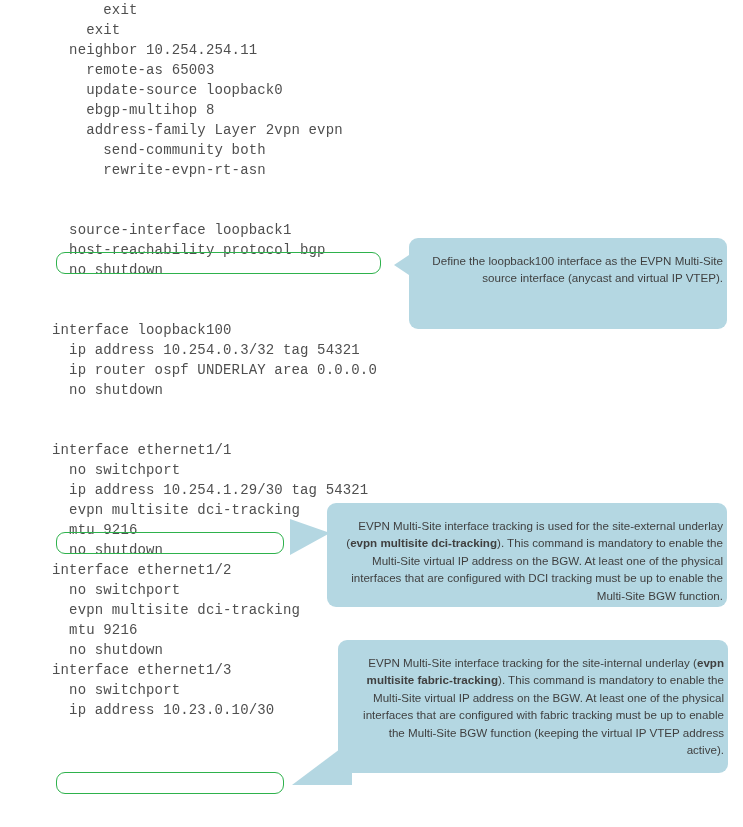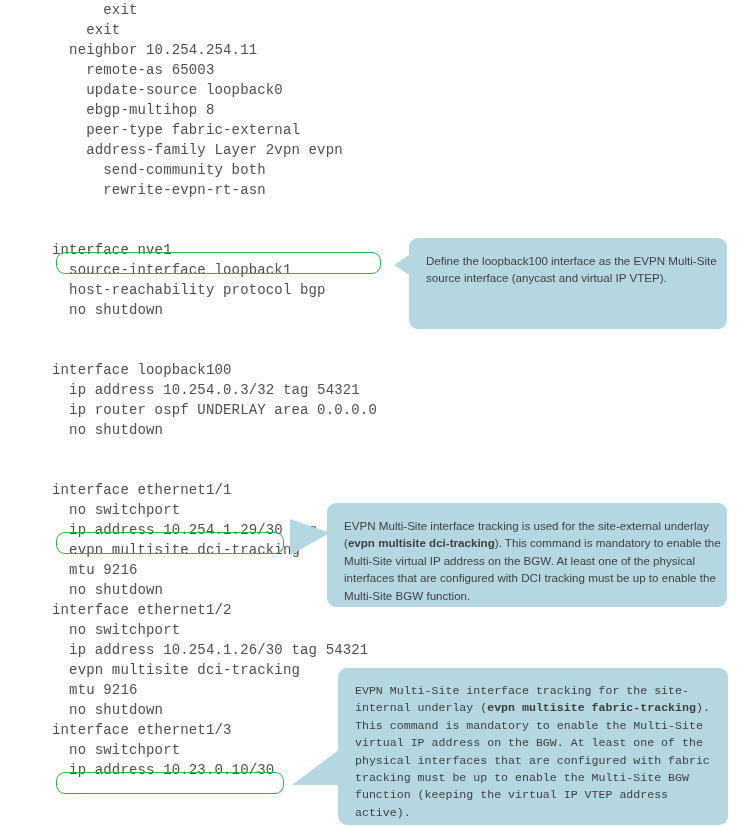--- a/index.html
+++ b/index.html
@@ -50,20 +50,21 @@
     border-radius: 9px;
     color: #3f3f3f;
     font-family: "Liberation Sans", sans-serif;
     font-size: 11.6px;
     line-height: 17.4px;
     box-sizing: border-box;
   }
   .callout .ctext {
     padding: 14px 4px 14px 17px;
     display: block;
+    text-align: right;
   }
   .callout b {
     font-weight: bold;
   }
   .tail {
     position: absolute;
     width: 0;
     height: 0;
     border-style: solid;
   }
@@ -71,47 +72,44 @@
 </head>
 <body>
 
 <div id="cli-block">
     <div class="cli-line">      exit</div>
     <div class="cli-line">    exit</div>
     <div class="cli-line">  neighbor 10.254.254.11</div>
     <div class="cli-line">    remote-as 65003</div>
     <div class="cli-line">    update-source loopback0</div>
     <div class="cli-line">    ebgp-multihop 8</div>
-    <div class="cli-line">    peer-type fabric-external</div>
     <div class="cli-line">    address-family Layer 2vpn evpn</div>
     <div class="cli-line">      send-community both</div>
     <div class="cli-line">      rewrite-evpn-rt-asn</div>
     <div class="cli-line blank"></div>
     <div class="cli-line blank"></div>
-    <div class="cli-line">interface nve1</div>
     <div class="cli-line">  source-interface loopback1</div>
     <div class="cli-line">  host-reachability protocol bgp</div>
     <div class="cli-line">  no shutdown</div>
     <div class="cli-line blank"></div>
     <div class="cli-line blank"></div>
     <div class="cli-line">interface loopback100</div>
     <div class="cli-line">  ip address 10.254.0.3/32 tag 54321</div>
     <div class="cli-line">  ip router ospf UNDERLAY area 0.0.0.0</div>
     <div class="cli-line">  no shutdown</div>
     <div class="cli-line blank"></div>
     <div class="cli-line blank"></div>
     <div class="cli-line">interface ethernet1/1</div>
     <div class="cli-line">  no switchport</div>
     <div class="cli-line">  ip address 10.254.1.29/30 tag 54321</div>
     <div class="cli-line">  evpn multisite dci-tracking</div>
     <div class="cli-line">  mtu 9216</div>
     <div class="cli-line">  no shutdown</div>
     <div class="cli-line">interface ethernet1/2</div>
     <div class="cli-line">  no switchport</div>
-    <div class="cli-line">  ip address 10.254.1.26/30 tag 54321</div>
     <div class="cli-line">  evpn multisite dci-tracking</div>
     <div class="cli-line">  mtu 9216</div>
     <div class="cli-line">  no shutdown</div>
     <div class="cli-line">interface ethernet1/3</div>
     <div class="cli-line">  no switchport</div>
     <div class="cli-line">  ip address 10.23.0.10/30</div>
   </div>
 
 <div class="hl-box" style="left:56px; top:252px; width:325px; height:22px;"></div>
 <div class="hl-box" style="left:56px; top:532px; width:228px; height:22px;"></div>
@@ -121,15 +119,15 @@
 <div class="callout" style="left:409px; top:238px; width:318px; height:91px;">
   <span class="ctext"><span>Define the loopback100 interface as the EVPN Multi-Site source interface (anycast and virtual IP VTEP).</span></span>
 </div>
 
 <div class="tail" style="left:290px; top:519px; border-width:14px 0 22px 40px; border-color:transparent transparent transparent #b4d7e2;"></div>
 <div class="callout" style="left:327px; top:503px; width:400px; height:104px;">
   <span class="ctext"><span>EVPN Multi-Site interface tracking is used for the site-external underlay (</span><b>evpn multisite dci-tracking</b><span>). This command is mandatory to enable the Multi-Site virtual IP address on the BGW. At least one of the physical interfaces that are configured with DCI tracking must be up to enable the Multi-Site BGW function.</span></span>
 </div>
 
 <div class="tail" style="left:292px; top:740px; border-width:0 0 45px 60px; border-color:transparent transparent #b4d7e2 transparent;"></div>
-<div class="callout" style="left:338px; top:668px; width:390px; height:157px;font-family:Liberation Mono, monospace;">
+<div class="callout" style="left:338px; top:640px; width:390px; height:133px;">
   <span class="ctext"><span>EVPN Multi-Site interface tracking for the site-internal underlay (</span><b>evpn multisite fabric-tracking</b><span>). This command is mandatory to enable the Multi-Site virtual IP address on the BGW. At least one of the physical interfaces that are configured with fabric tracking must be up to enable the Multi-Site BGW function (keeping the virtual IP VTEP address active).</span></span>
 </div>
 
 </body></html>

